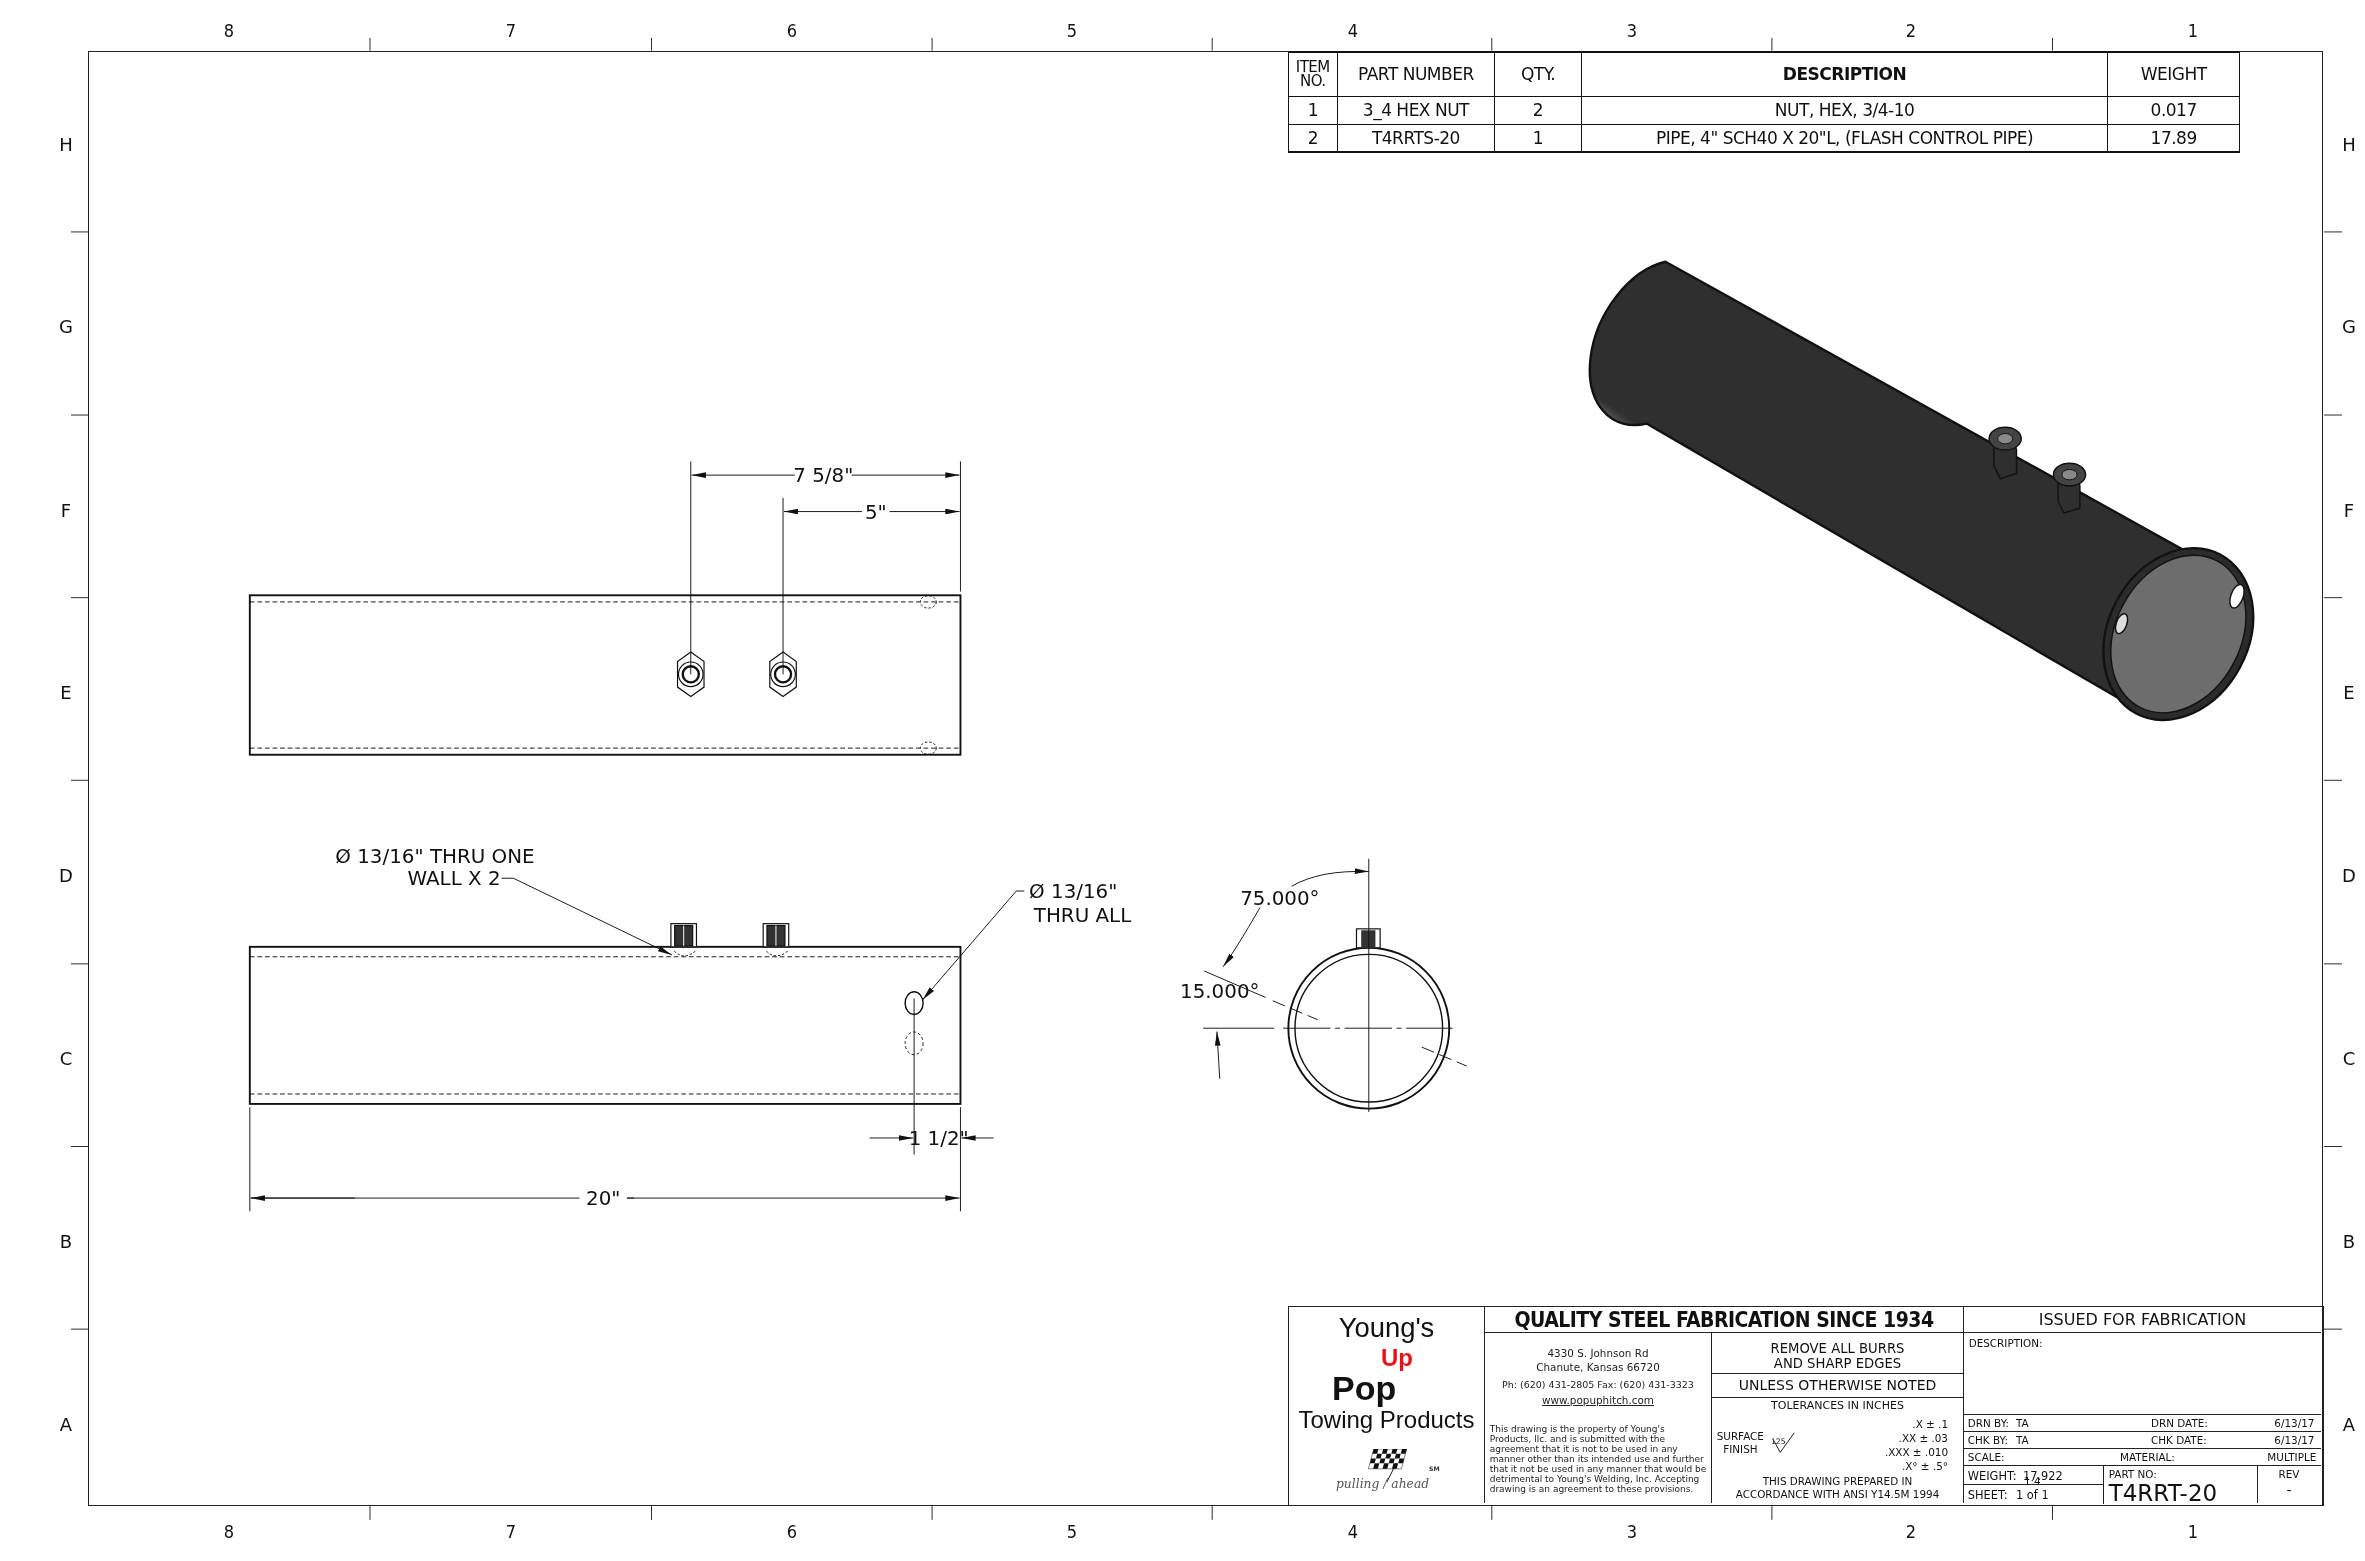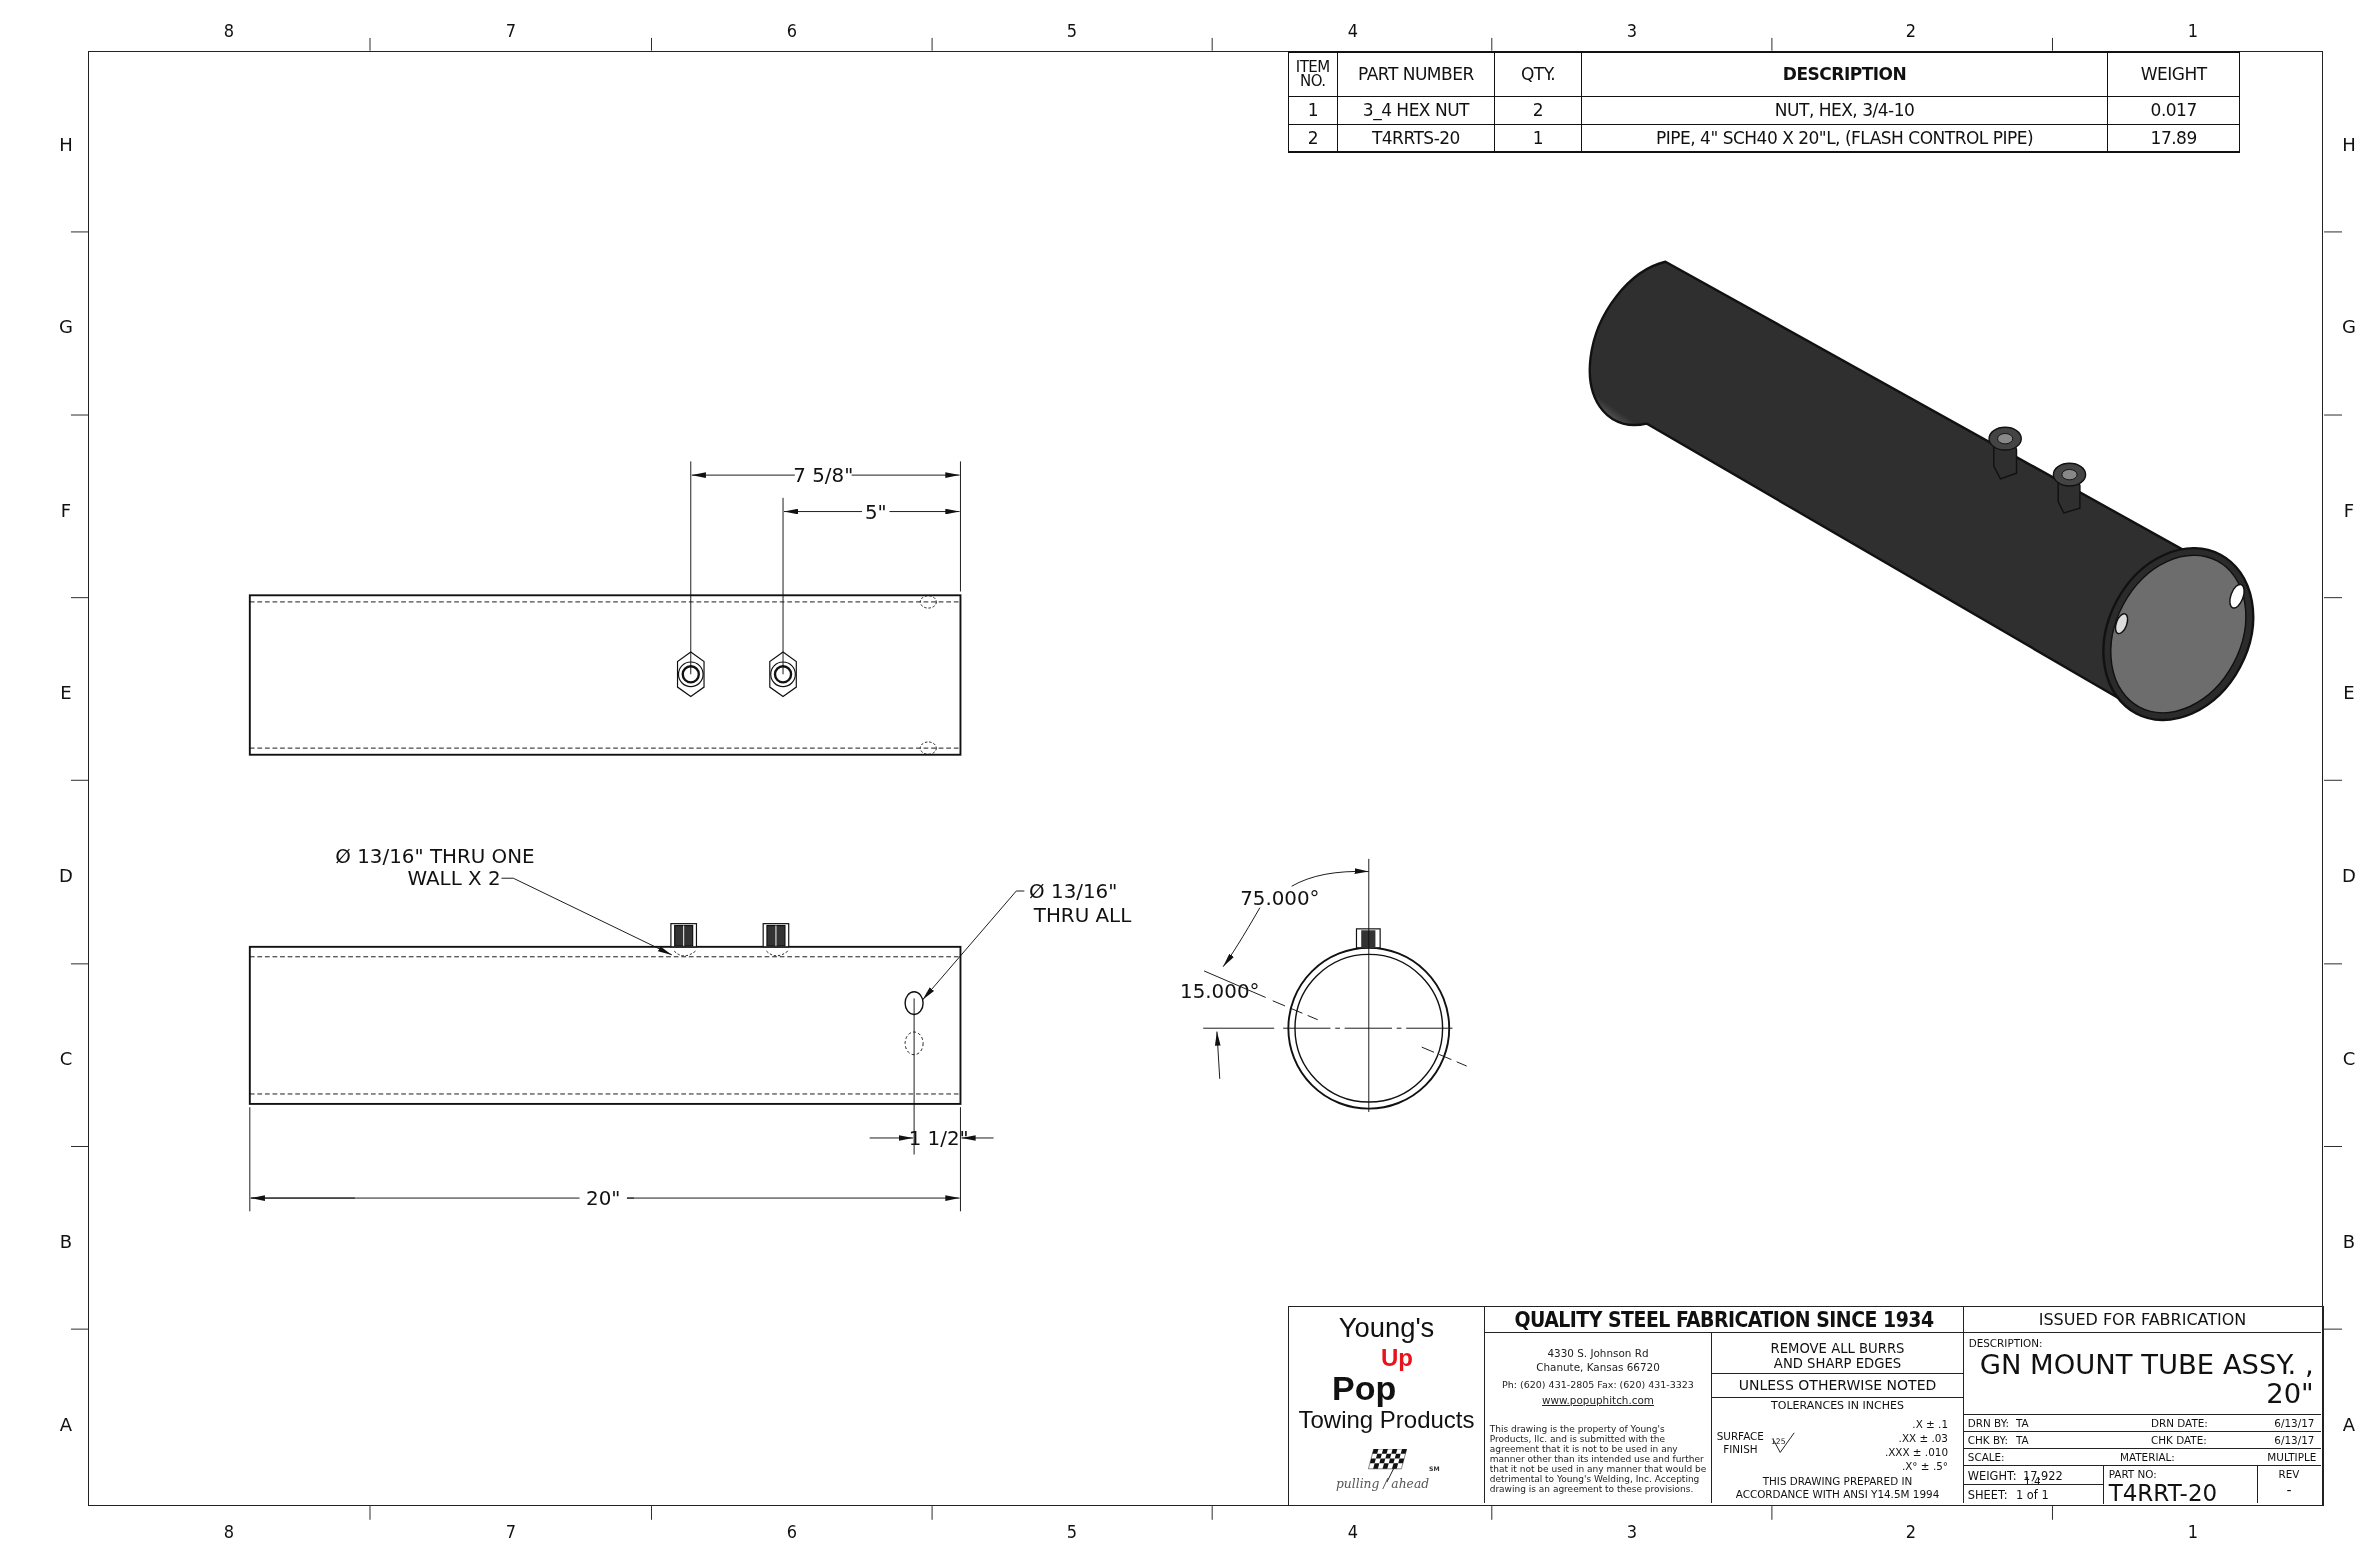--- a/index.html
+++ b/index.html
@@ -368,21 +368,20 @@
       <div>.XXX ± .010</div>
       <div>.X° ± .5°</div>
     </div>
     <div class="notes-ansi"><span>THIS DRAWING PREPARED IN</span><br><span>ACCORDANCE WITH ANSI Y14.5M 1994</span></div>
   </div>
 
   <div class="tb-cell tb-issued">ISSUED FOR FABRICATION</div>
 
   <div class="tb-cell tb-desc">
     <div class="desc-label">DESCRIPTION:</div>
-    <div class="desc-title">GN MOUNT TUBE ASSY. , 20"</div>
   </div>
 
   <div class="tb-cell tb-row" style="top:108px;">
     <span style="left:3.8px;">DRN BY:</span>
     <span style="left:52px;">TA</span>
     <span style="left:187px;">DRN DATE:</span>
     <span style="right:6.6px;">6/13/17</span>
   </div>
   <div class="tb-cell tb-row" style="top:125px;">
     <span style="left:3.8px;">CHK BY:</span>

